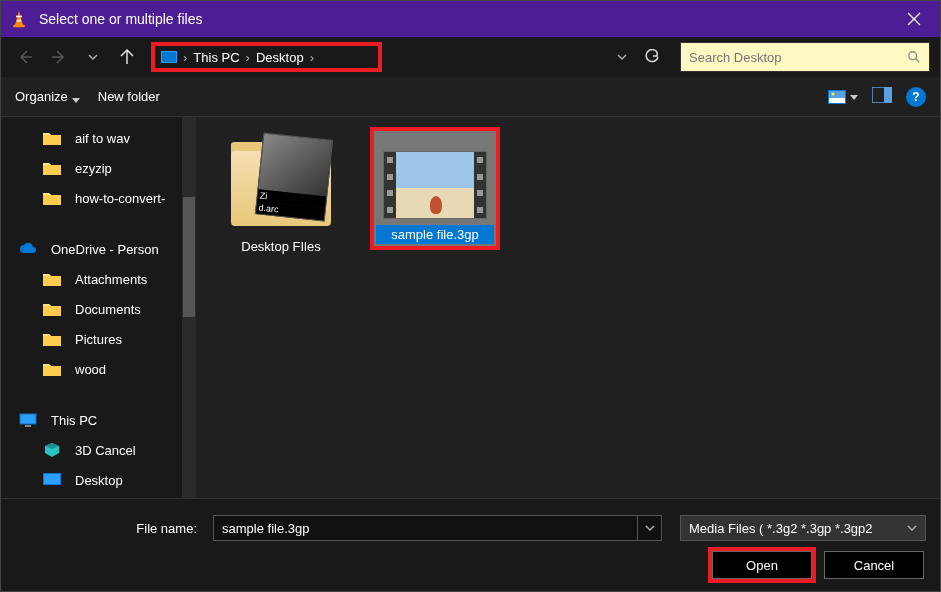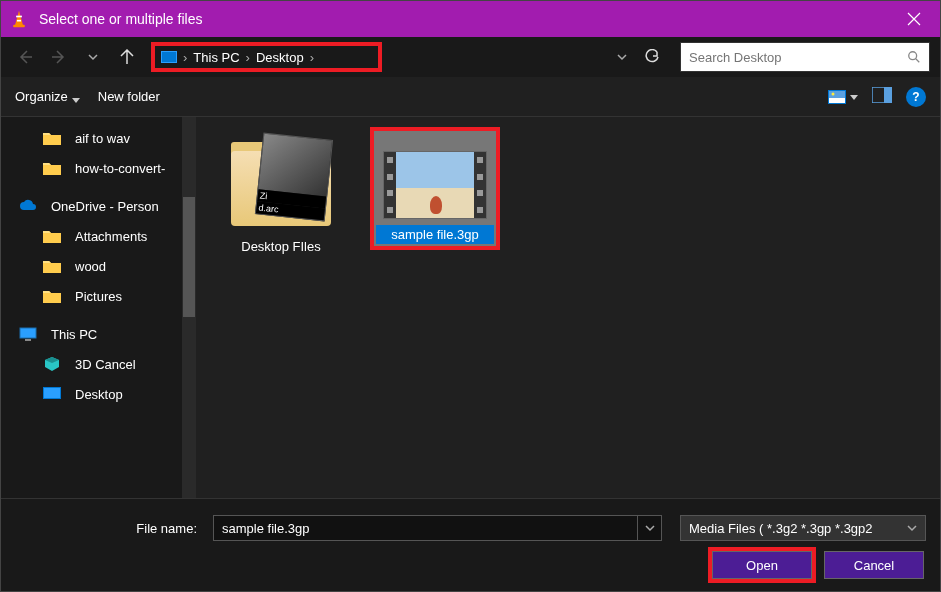--- a/index.html
+++ b/index.html
@@ -1,54 +1,54 @@
 <!DOCTYPE html>
 <html><head>
 <meta charset="utf-8">
 <style>
 * { margin: 0; padding: 0; box-sizing: border-box; }
 body { font-family: "Segoe UI", Arial, sans-serif; font-size: 13px; background: #000; color: #fff; width: 941px; height: 592px; overflow: hidden; }
 
 .window { width: 941px; height: 592px; background: #202020; display: flex; flex-direction: column; border: 1px solid #444; }
 
-.titlebar { height: 36px; background: #a21caf; display: flex; align-items: center; padding: 0 4px 0 8px; }
+.titlebar { height: 36px; background: #4c1d95; display: flex; align-items: center; padding: 0 4px 0 8px; }
 .titlebar .icon { width: 20px; height: 20px; margin-right: 10px; }
 .titlebar .title { flex: 1; font-size: 14px; }
 .titlebar .close { width: 44px; height: 36px; display:flex; align-items:center; justify-content:center; cursor:pointer; }
 
 .navbar { height: 40px; background: #191919; display: flex; align-items: center; padding: 4px 10px; gap: 6px; }
 .nav-btn { width: 28px; height: 28px; display:flex; align-items:center; justify-content:center; color:#aaa; }
 .nav-btn.disabled { color:#555; }
 .breadcrumb-box { flex: 1; height: 30px; background: #191919; border: 4px solid #ed1c24; display:flex; align-items:center; padding: 0 6px; gap:6px; margin: 0 4px; max-width: 290px; }
 .crumb-sep { color:#aaa; }
 .bc-spacer { flex:1; }
 .nav-right { display:flex; align-items:center; gap:2px; }
 .refresh-btn { width:28px; height:28px; display:flex; align-items:center; justify-content:center; }
-.search-box { width: 250px; height: 30px; background:#ffffff; border:1px solid #333; display:flex; align-items:center; padding:4px 8px; margin-left:8px; }
+.search-box { width: 250px; height: 30px; background:#fef9c3; border:1px solid #333; display:flex; align-items:center; padding:4px 8px; margin-left:8px; }
 .search-box input { flex:1; background:transparent; border:none; outline:none; color:#888; font-size:13px; }
 .search-ico { color:#888; }
 
 .toolbar { height: 40px; background:#202020; display:flex; align-items:center; padding:0 14px; gap:16px; border-bottom:1px solid #333; }
 .tool-left { display:flex; align-items:center; gap:18px; }
 .organize { display:flex; align-items:flex-end; gap:4px; cursor:pointer; }
 .tool-right { margin-left:auto; display:flex; align-items:center; gap:14px; }
 .view-ico { width:18px; height:14px; }
 .help-ico { width:20px; height:20px; border-radius:50%; background:#0078d4; color:#fff; display:flex; align-items:center; justify-content:center; font-size:12px; font-weight:bold; }
 
 .body-row { flex:1; display:flex; min-height:0; }
 
 .sidebar { width: 195px; background:#191919; overflow:hidden; position:relative; }
 .sb-scroll { position:absolute; right:0; top:0; width:14px; height:100%; background:#2a2a2a; }
 .sb-thumb { position:absolute; right:1px; top:80px; width:12px; height:120px; background:#555; }
 .sb-arrow { position:absolute; right:0; width:14px; height:16px; display:flex; align-items:center; justify-content:center; color:#aaa; background:#2a2a2a; }
 .sb-arrow.up { top:0; }
 .sb-tree { padding: 6px 0; }
 .tree-item { display:flex; align-items:center; height:30px; padding-left:30px; gap:14px; cursor:pointer; white-space:nowrap; overflow:hidden; }
 .tree-item.sub { padding-left:42px; }
-.tree-item.group { padding-left:18px; margin-top:8px; }
+.tree-item.group { padding-left:18px; margin-top:21px; }
 .folder-ico { width:18px; height:14px; }
 .cloud-ico { width:18px; height:14px; }
 .pc-ico { width:18px; height:14px; }
 
 .content { flex:1; background:#202020; position:relative; padding:10px 20px; display:flex; align-items:flex-start; gap:24px; }
 .file-item { width:130px; display:flex; flex-direction:column; align-items:center; gap:6px; padding:4px; }
 .file-thumb { width:110px; height:100px; display:flex; align-items:center; justify-content:center; position:relative; }
 .file-label { font-size:13px; text-align:center; padding:2px 4px; }
 
 .selected-box { border:4px solid #ed1c24; background:#777; padding:2px; }
@@ -68,21 +68,21 @@
 .bottombar { background:#191919; border-top:1px solid #333; padding:16px 14px 12px 14px; display:flex; flex-direction:column; gap:10px; }
 .filename-row { display:flex; align-items:center; gap:8px; }
 .fn-label { width:190px; text-align:right; padding-right:8px; }
 .fn-input-wrap { flex:1; display:flex; }
 .fn-input { flex:1; height:26px; background:#111; border:1px solid #555; color:#fff; padding:0 8px; font-size:13px; outline:none; }
 .fn-dd { width:24px; height:26px; border:1px solid #555; border-left:none; display:flex; align-items:center; justify-content:center; background:#111; }
 .filter-dd { width:246px; height:26px; background:#333; border:1px solid #555; display:flex; align-items:center; padding:0 8px; gap:4px; margin-left:10px; }
 .filter-dd span { flex:1; overflow:hidden; white-space:nowrap; }
 
 .button-row { display:flex; justify-content:flex-end; gap:12px; padding-right:2px; }
-.btn { width:100px; height:28px; background:#4c1d95; border:1px solid #666; display:flex; align-items:center; justify-content:center; cursor:pointer; font-size:13px; }
+.btn { width:100px; height:28px; background:#000000; border:1px solid #666; display:flex; align-items:center; justify-content:center; cursor:pointer; font-size:13px; }
 .btn.highlight-red { outline:4px solid #ed1c24; }
 
 .monitor-ico { width:16px; height:12px; background:#0078d4; border:1px solid #2a9fff; }
 </style>
 </head>
 <body>
 
 <div class="window">
 
   <div class="titlebar">
@@ -196,20 +196,27 @@
               <path fill="#ffcc4d" d="M0 2 h6 l2 2 h10 v10 H0 Z"></path>
               <path fill="#ffe082" d="M0 2 h6 l2 2 H0 Z"></path>
             </svg>
             <span>aif to wav</span>
           </div>
         <div class="tree-item sub">
             <svg class="folder-ico" viewBox="0 0 18 14">
               <path fill="#ffcc4d" d="M0 2 h6 l2 2 h10 v10 H0 Z"></path>
               <path fill="#ffe082" d="M0 2 h6 l2 2 H0 Z"></path>
             </svg>
+            <span>ezyzip</span>
+          </div>
+        <div class="tree-item sub">
+            <svg class="folder-ico" viewBox="0 0 18 14">
+              <path fill="#ffcc4d" d="M0 2 h6 l2 2 h10 v10 H0 Z"></path>
+              <path fill="#ffe082" d="M0 2 h6 l2 2 H0 Z"></path>
+            </svg>
             <span>how-to-convert-</span>
           </div>
 
         <div class="tree-item group">
             <svg class="cloud-ico" viewBox="0 0 18 12">
               <path fill="#0078d4" d="M5 10 a4 4 0 0 1 0-8 a5 5 0 0 1 9 2 a3 3 0 0 1 0 6 Z"></path>
             </svg>
             <span>OneDrive - Person</span>
           </div>
         <div class="tree-item sub">
@@ -217,28 +224,35 @@
               <path fill="#ffcc4d" d="M0 2 h6 l2 2 h10 v10 H0 Z"></path>
               <path fill="#ffe082" d="M0 2 h6 l2 2 H0 Z"></path>
             </svg>
             <span>Attachments</span>
           </div>
         <div class="tree-item sub">
             <svg class="folder-ico" viewBox="0 0 18 14">
               <path fill="#ffcc4d" d="M0 2 h6 l2 2 h10 v10 H0 Z"></path>
               <path fill="#ffe082" d="M0 2 h6 l2 2 H0 Z"></path>
             </svg>
+            <span>Documents</span>
+          </div>
+        <div class="tree-item sub">
+            <svg class="folder-ico" viewBox="0 0 18 14">
+              <path fill="#ffcc4d" d="M0 2 h6 l2 2 h10 v10 H0 Z"></path>
+              <path fill="#ffe082" d="M0 2 h6 l2 2 H0 Z"></path>
+            </svg>
+            <span>Pictures</span>
+          </div>
+        <div class="tree-item sub">
+            <svg class="folder-ico" viewBox="0 0 18 14">
+              <path fill="#ffcc4d" d="M0 2 h6 l2 2 h10 v10 H0 Z"></path>
+              <path fill="#ffe082" d="M0 2 h6 l2 2 H0 Z"></path>
+            </svg>
             <span>wood</span>
-          </div>
-        <div class="tree-item sub">
-            <svg class="folder-ico" viewBox="0 0 18 14">
-              <path fill="#ffcc4d" d="M0 2 h6 l2 2 h10 v10 H0 Z"></path>
-              <path fill="#ffe082" d="M0 2 h6 l2 2 H0 Z"></path>
-            </svg>
-            <span>Pictures</span>
           </div>
 
         <div class="tree-item group">
             <svg class="pc-ico" viewBox="0 0 18 14">
               <rect x="1" y="1" width="16" height="10" fill="#2a9fff" stroke="#1a6fb0"></rect>
               <rect x="6" y="12" width="6" height="2" fill="#888"></rect>
             </svg>
             <span>This PC</span>
           </div>
         <div class="tree-item sub">

